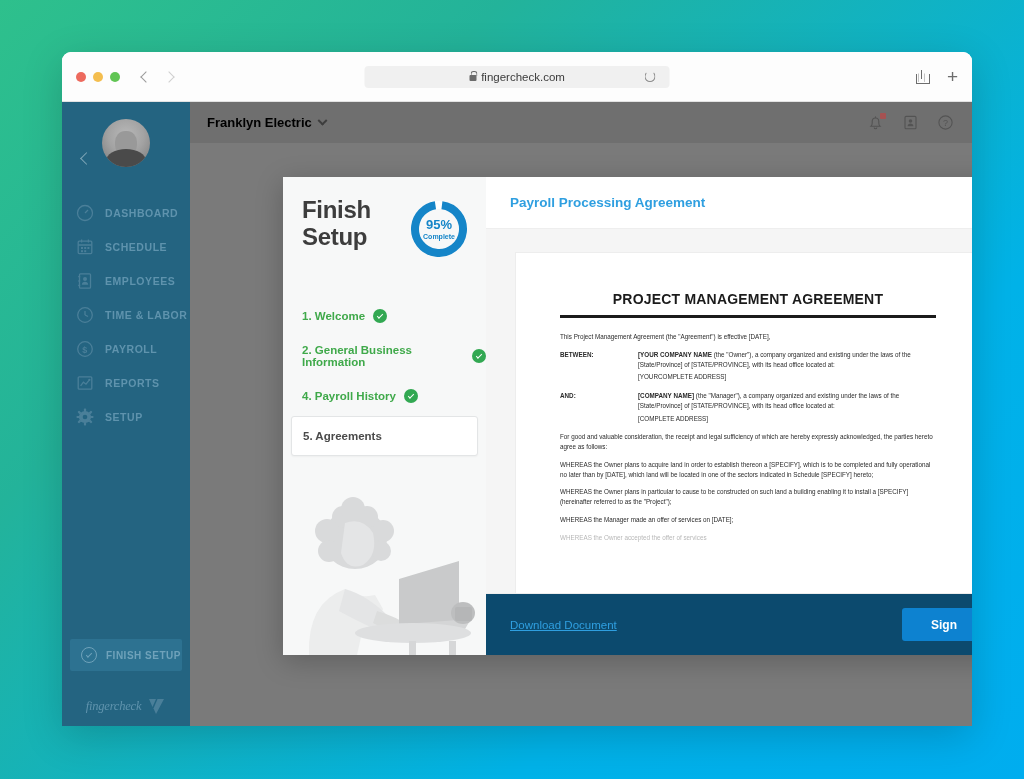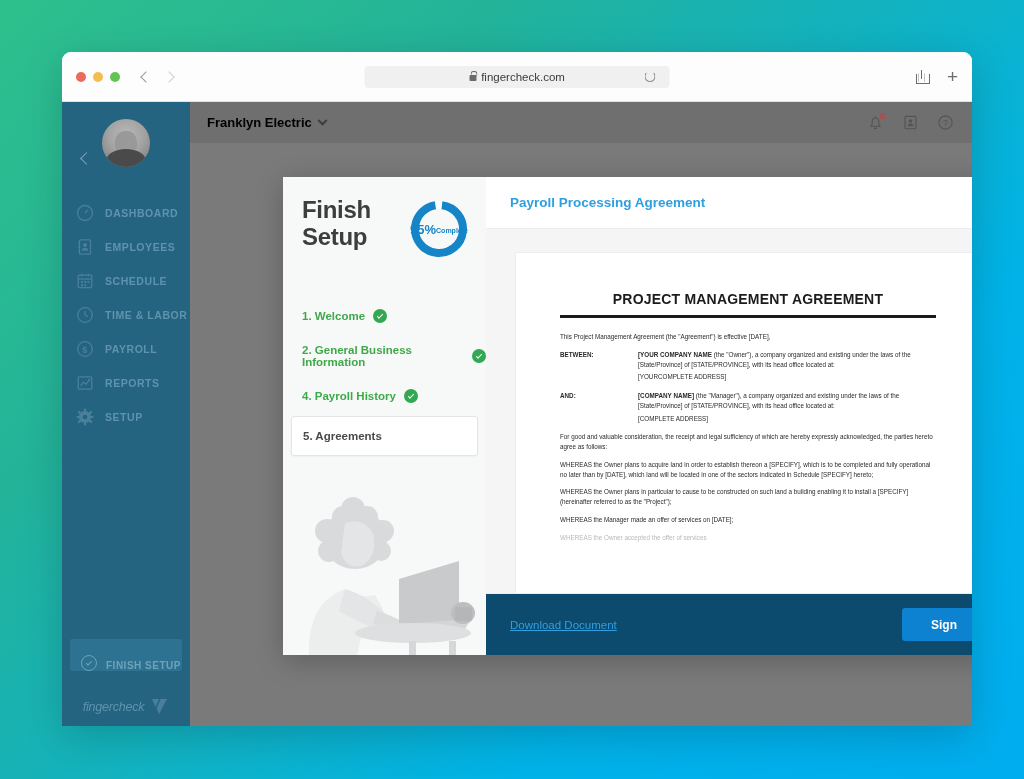--- a/index.html
+++ b/index.html
@@ -128,39 +128,39 @@
     width: 18px; height: 18px; flex-shrink: 0;
     display: flex; align-items: center; justify-content: center;
   }
   .navicon svg { display: block; }
 
   .finish-btn {
     position: absolute; left: 8px; bottom: 64px;
     width: 112px; height: 32px;
     background: #2d7291;
     border-radius: 2px;
-    display: flex; align-items: flex-end; gap: 9px;
+    display: flex; align-items: center; gap: 9px;
     padding-left: 11px;
     color: #6fa2ba; font-size: 10px; font-weight: 700; letter-spacing: .5px;
     white-space: nowrap;
   }
   .fb-check {
     width: 16px; height: 16px; border-radius: 50%;
     border: 1.4px solid #6fa2ba;
     display: flex; align-items: center; justify-content: center;
     flex-shrink: 0;
   }
   .fb-check span {
     width: 6px; height: 3px;
     border-left: 1.5px solid #6fa2ba; border-bottom: 1.5px solid #6fa2ba;
     transform: rotate(-45deg); margin-top: -2px;
   }
   .brand {
     position: absolute; left: 0; right: 0; bottom: 20px;
-    display: flex; align-items: center; justify-content: center; gap: 6px;
+    display: flex; align-items: center; justify-content: center; gap: 6px; font-family: Liberation Serif, serif;
   }
   .brand-text { color: #5f93ad; font-size: 12.5px; font-style: italic; letter-spacing: -.2px; }
   .brand-mark { width: 19px; height: 17px; position: relative; }
 
   
   .main { flex: 1; background: #7a7a7a; position: relative; }
   .topbar {
     height: 41px; background: #6f6f6f;
     display: flex; align-items: center;
     padding: 0 17px;
@@ -197,21 +197,21 @@
   }
   .setup-head { display: flex; padding: 19px 16px 0 19px; justify-content: space-between; }
   .setup-title {
     font-size: 24px; font-weight: 700; color: #3d3d3d;
     line-height: 1.13; letter-spacing: -.3px;
   }
   .ring-wrap { width: 62px; height: 62px; position: relative; flex-shrink: 0; margin-top: 2px; }
   .ring-wrap svg { position: absolute; left: 0; top: 0; }
   .ring-label {
     position: absolute; inset: 0;
-    display: flex; flex-direction: row; align-items: center; justify-content: center;
+    display: flex; flex-direction: column; align-items: center; justify-content: center;
     color: #1585c8;
   }
   .ring-pct { font-size: 13px; font-weight: 700; line-height: 1; }
   .ring-sub { font-size: 7px; font-weight: 600; margin-top: 2px; }
 
   .steps { margin-top: 36px; }
   .step {
     height: 40px; display: flex; align-items: center; gap: 8px;
     padding-left: 19px; font-size: 11.5px; font-weight: 600; color: #3fa94a;
   }
@@ -337,46 +337,46 @@
                 <circle cx="9" cy="9" r="7.5" fill="none" stroke="#4a7f99" stroke-width="1.3"></circle>
                 <line x1="9" y1="9" x2="12" y2="6" stroke="#4a7f99" stroke-width="1.3"></line>
               </svg>
           </span>
           <span>DASHBOARD</span>
         </div>
 
         <div class="navitem">
           <span class="navicon">
             <svg width="18" height="18" viewBox="0 0 18 18">
-                <rect x="3.5" y="1.8" width="11" height="14.4" rx="1" fill="none" stroke="#4a7f99" stroke-width="1.3"></rect>
-                <circle cx="9" cy="7" r="2" fill="#4a7f99"></circle>
-                <path d="M5.8 12.8c0-1.8 1.4-3 3.2-3s3.2 1.2 3.2 3z" fill="#4a7f99"></path>
-                <line x1="2.2" y1="4.6" x2="4.2" y2="4.6" stroke="#4a7f99" stroke-width="1.3"></line>
-                <line x1="2.2" y1="9" x2="4.2" y2="9" stroke="#4a7f99" stroke-width="1.3"></line>
-                <line x1="2.2" y1="13.4" x2="4.2" y2="13.4" stroke="#4a7f99" stroke-width="1.3"></line>
-              </svg>
-          </span>
-          <span>EMPLOYEES</span>
-        </div>
-
-        <div class="navitem">
-          <span class="navicon">
-            <svg width="18" height="18" viewBox="0 0 18 18">
                 <rect x="2.2" y="3.2" width="13.6" height="12.4" rx="1" fill="none" stroke="#4a7f99" stroke-width="1.3"></rect>
                 <line x1="2.2" y1="7" x2="15.8" y2="7" stroke="#4a7f99" stroke-width="1.3"></line>
                 <line x1="5.6" y1="1.6" x2="5.6" y2="4.4" stroke="#4a7f99" stroke-width="1.3"></line>
                 <line x1="12.4" y1="1.6" x2="12.4" y2="4.4" stroke="#4a7f99" stroke-width="1.3"></line>
                 <rect x="5" y="9" width="2" height="2" fill="#4a7f99"></rect>
                 <rect x="8.2" y="9" width="2" height="2" fill="#4a7f99"></rect>
                 <rect x="11.4" y="9" width="2" height="2" fill="#4a7f99"></rect>
                 <rect x="5" y="12.2" width="2" height="2" fill="#4a7f99"></rect>
                 <rect x="8.2" y="12.2" width="2" height="2" fill="#4a7f99"></rect>
               </svg>
           </span>
           <span>SCHEDULE</span>
+        </div>
+
+        <div class="navitem">
+          <span class="navicon">
+            <svg width="18" height="18" viewBox="0 0 18 18">
+                <rect x="3.5" y="1.8" width="11" height="14.4" rx="1" fill="none" stroke="#4a7f99" stroke-width="1.3"></rect>
+                <circle cx="9" cy="7" r="2" fill="#4a7f99"></circle>
+                <path d="M5.8 12.8c0-1.8 1.4-3 3.2-3s3.2 1.2 3.2 3z" fill="#4a7f99"></path>
+                <line x1="2.2" y1="4.6" x2="4.2" y2="4.6" stroke="#4a7f99" stroke-width="1.3"></line>
+                <line x1="2.2" y1="9" x2="4.2" y2="9" stroke="#4a7f99" stroke-width="1.3"></line>
+                <line x1="2.2" y1="13.4" x2="4.2" y2="13.4" stroke="#4a7f99" stroke-width="1.3"></line>
+              </svg>
+          </span>
+          <span>EMPLOYEES</span>
         </div>
 
         <div class="navitem">
           <span class="navicon">
             <svg width="18" height="18" viewBox="0 0 18 18">
                 <circle cx="9" cy="9" r="7.3" fill="none" stroke="#4a7f99" stroke-width="1.3"></circle>
                 <line x1="9" y1="9" x2="9" y2="5" stroke="#4a7f99" stroke-width="1.3"></line>
                 <line x1="9" y1="9" x2="12" y2="10.5" stroke="#4a7f99" stroke-width="1.3"></line>
               </svg>
           </span>

